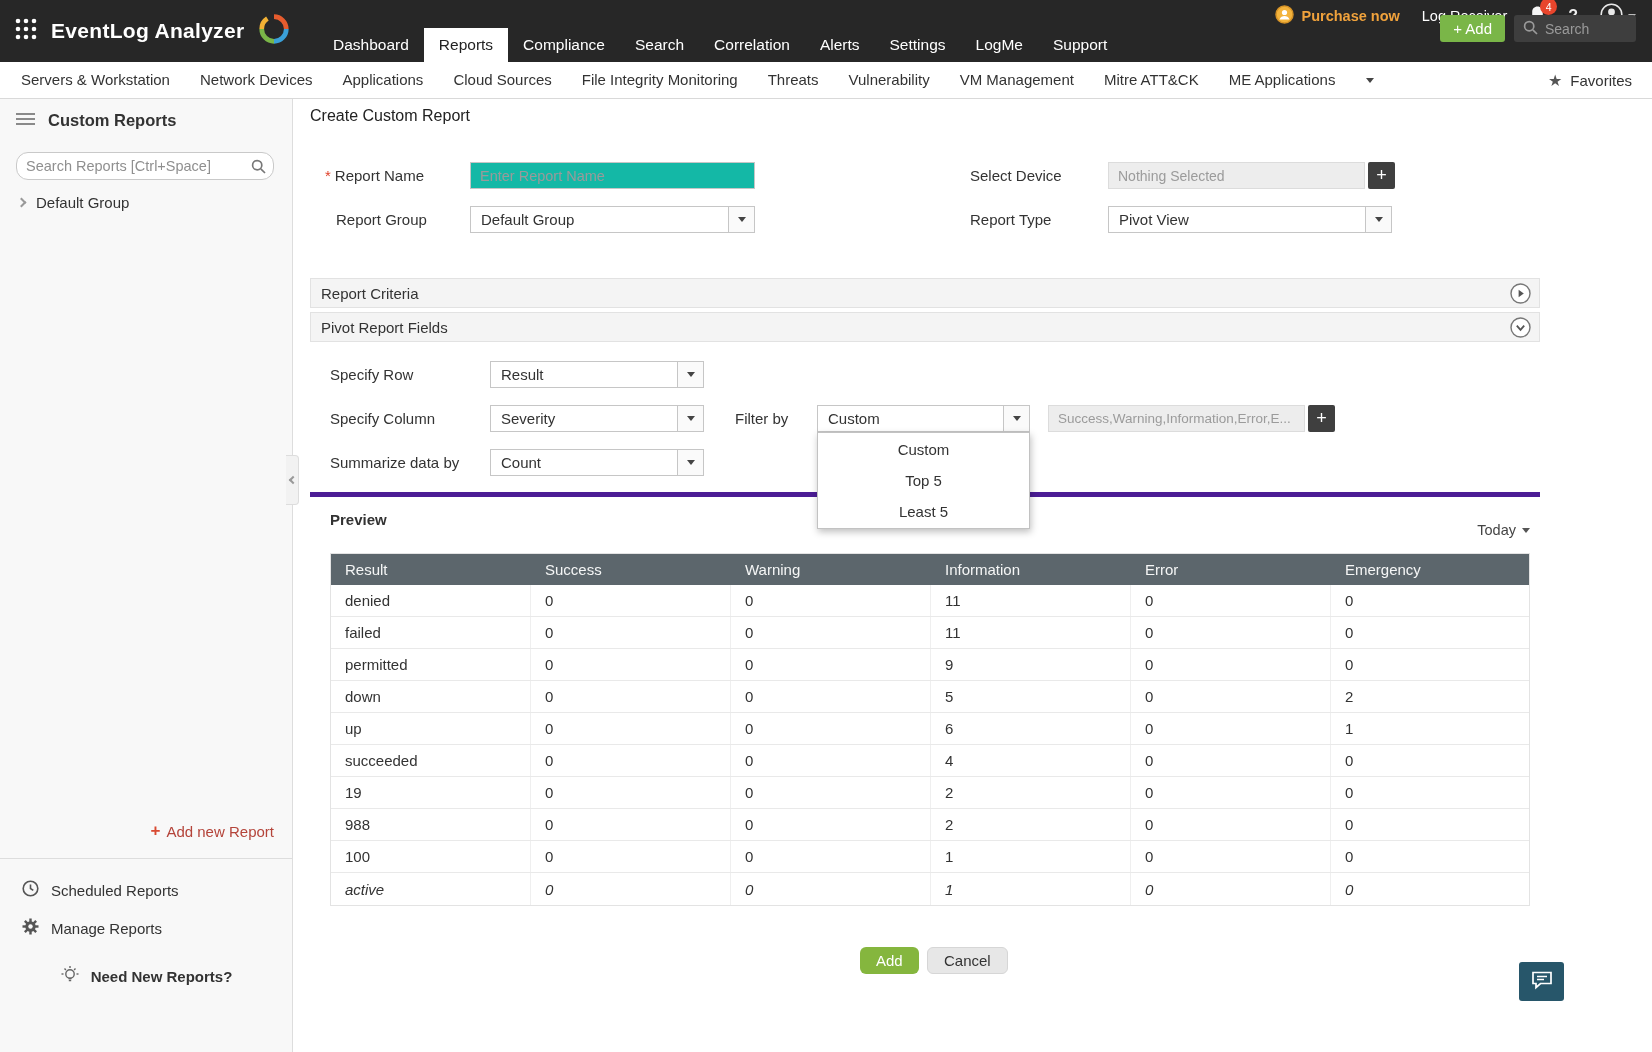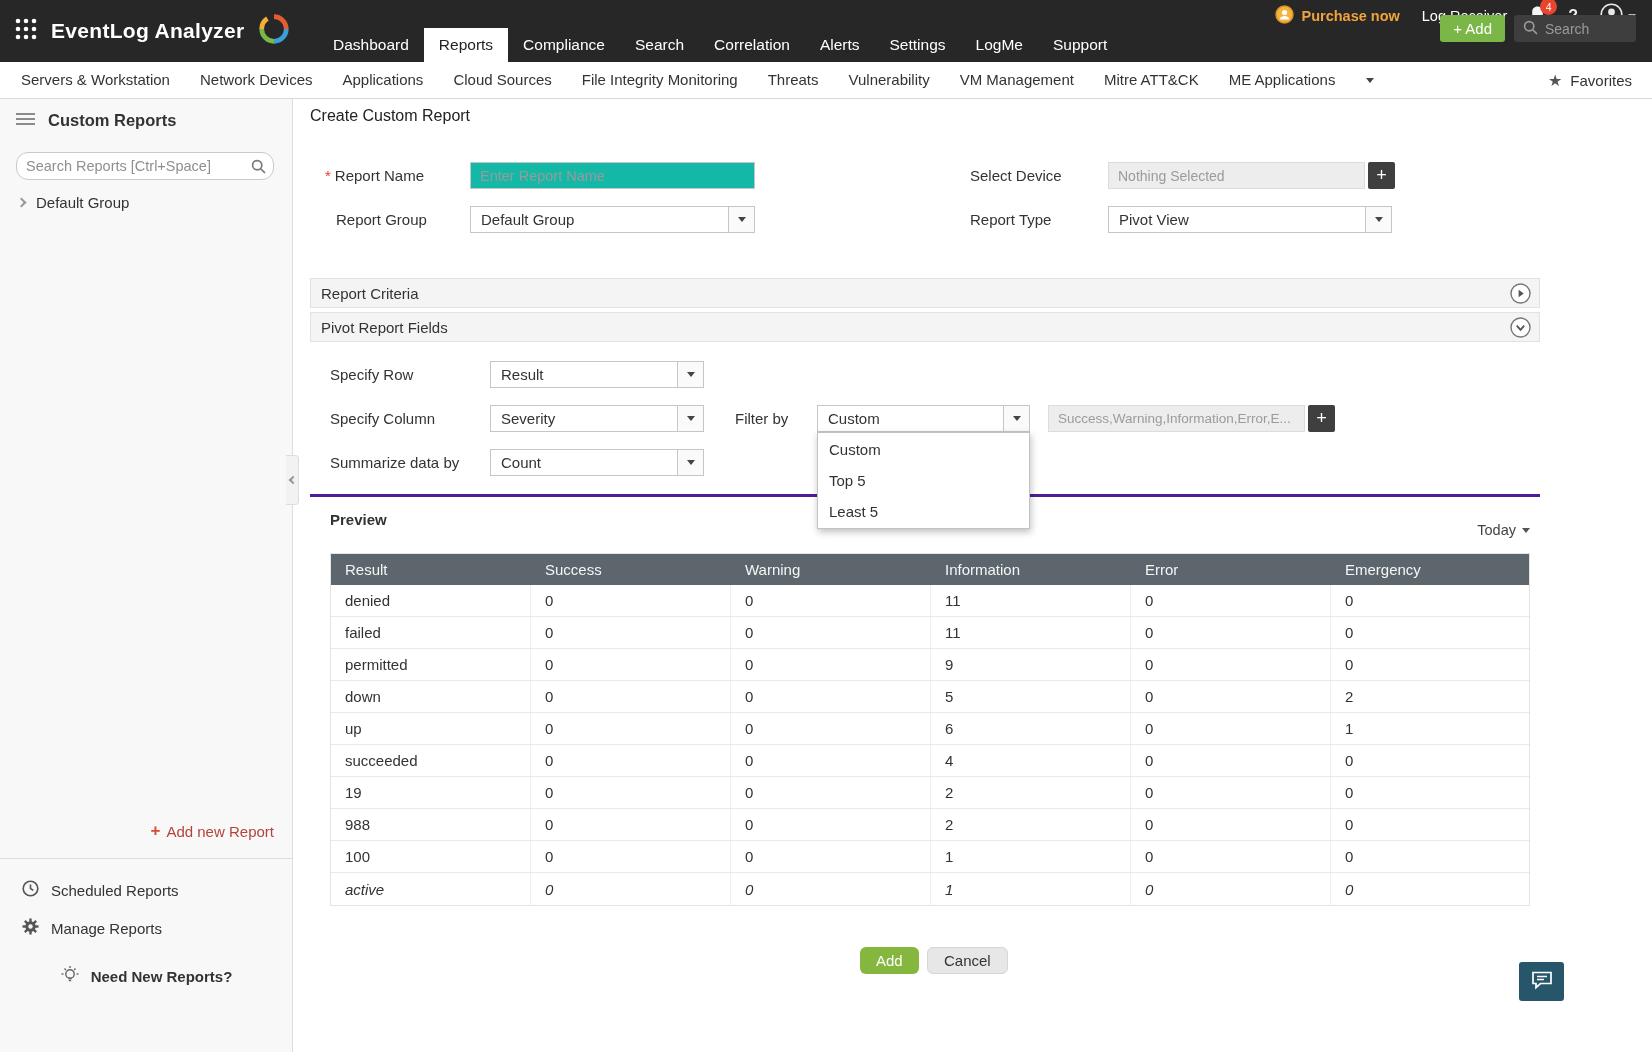--- a/index.html
+++ b/index.html
@@ -63,21 +63,21 @@
   .txt { position:absolute; height:27px; border:1px solid #c6c6c6; padding:0 9px; font-size:14.5px; color:#333; font-family:inherit; background:#14b8a6; }
   .txt::placeholder { color:#9a9a9a; }
   .gray-box { position:absolute; height:27px; background:#ededed; border:1px solid #dcdcdc; color:#9b9b9b; display:flex; align-items:center; padding:0 9px; font-size:14px; white-space:nowrap; overflow:hidden; }
   .plus-btn { position:absolute; width:27px; height:27px; background:#3f3f3f; color:#fff; font-size:18px; display:flex; align-items:center; justify-content:center; border-radius:2px; }
   .sel { position:absolute; height:27px; background:#fff; border:1px solid #c6c6c6; display:flex; align-items:stretch; }
   .sel .val { flex:1; padding:0 10px; font-size:15px; color:#333; display:flex; align-items:center; white-space:nowrap; overflow:hidden; }
   .sel .cbox { width:26px; border-left:1px solid #c6c6c6; background:#fafafa; display:flex; align-items:center; justify-content:center; }
   .sel .cbox .caret { border-top-color:#444; }
   .panel-bar { position:absolute; left:17px; width:1230px; height:30px; background:#f4f4f4; border:1px solid #e2e2e2; display:flex; align-items:center; padding:0 10px; font-size:15px; color:#333; }
   .panel-bar .p-icon { position:absolute; right:8px; top:4px; }
-  .pivot-content { position:absolute; left:17px; top:244px; width:1230px; height:154px; border-bottom:3px solid #4c1d95; }
+  .pivot-content { position:absolute; left:17px; top:244px; width:1230px; height:154px; border-bottom:5px solid #4c1d95;text-align:center; }
   .dd-panel { position:absolute; left:507px; top:89px; width:213px; background:#fff; border:1px solid #c2c2c2; box-shadow:1px 3px 7px rgba(0,0,0,.25); z-index:40; padding:1px 0; }
   .dd-item { height:31px; line-height:31px; padding:0 11px; font-size:15px; color:#333; }
   .preview-title { position:absolute; left:37px; top:412px; font-size:15px; font-weight:bold; color:#333; }
   .today { position:absolute; right:122px; top:423px; display:flex; align-items:center; gap:6px; font-size:14.5px; color:#444; }
   .today .caret { border-top-color:#555; }
   .ptable { position:absolute; left:37px; top:454px; width:1200px; border:1px solid #e3e3e3; }
   .thead, .tr { display:grid; grid-template-columns:repeat(6, 200px); }
   .thead { background:#5c666c; height:31px; }
   .th { color:#f5f6f6; font-size:15px; display:flex; align-items:center; padding-left:14px; }
   .tr { height:32px; border-bottom:1px solid #e9e9e9; background:#fff; }

